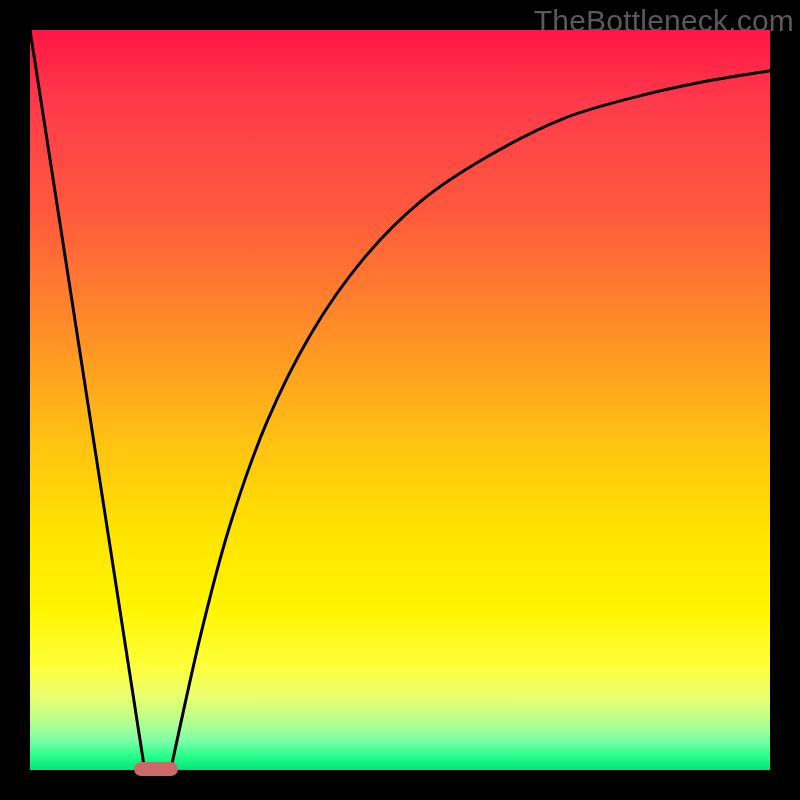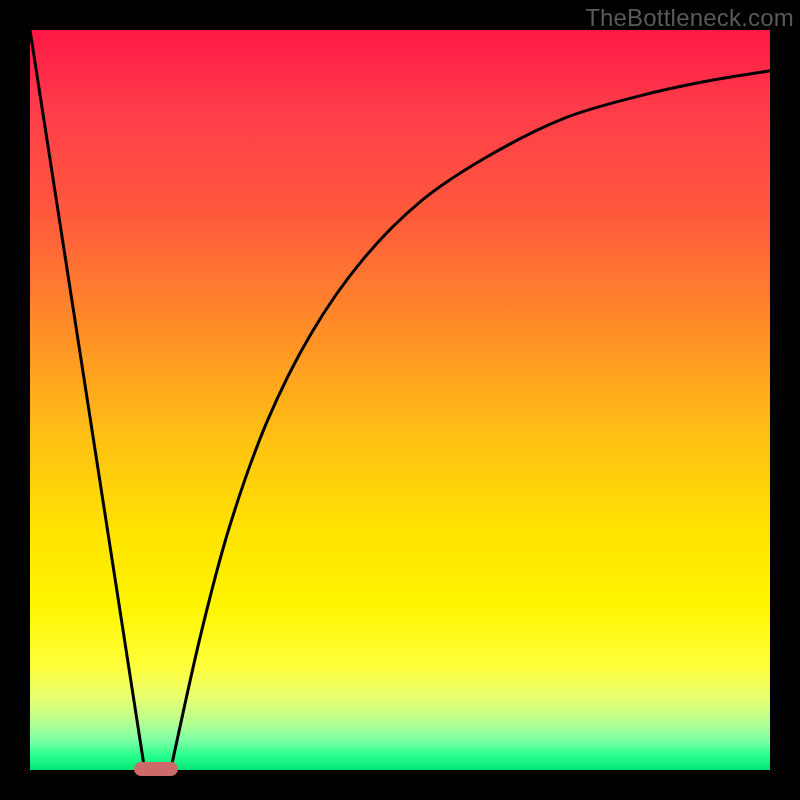--- a/index.html
+++ b/index.html
@@ -38,21 +38,21 @@
       #bfff8a 93%,
       #7dffa6 96%,
       #2bff8e 98%,
       #00e676 100%
     );
   }
   .watermark {
     position: absolute;
     top: 4px;
     right: 6px;
-    font-size: 24px;
+    font-size: 30px;
     font-weight: 500;
     color: #5a5a5a;
     letter-spacing: 0.2px;
     user-select: none;
   }
   svg.curves {
     position: absolute;
     left: 0;
     top: 0;
     width: 740px;

